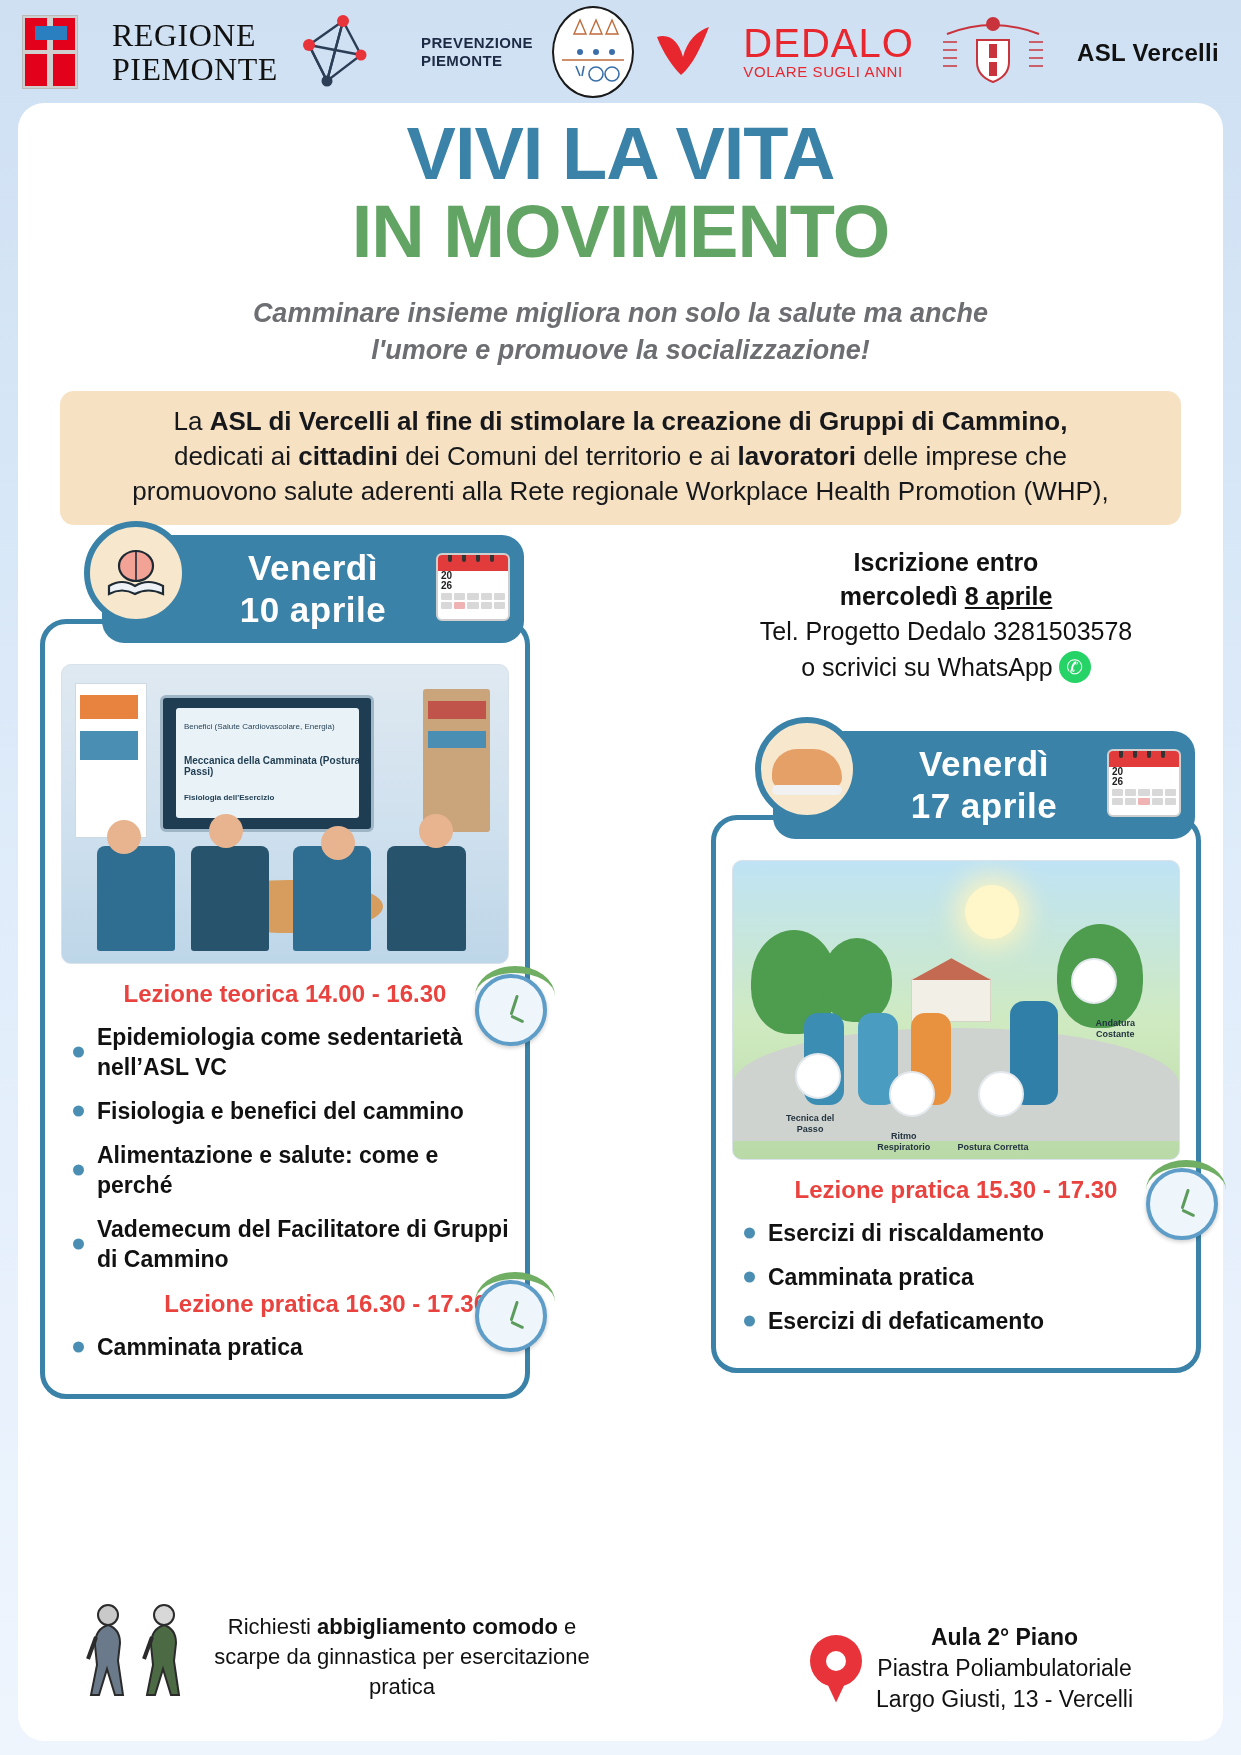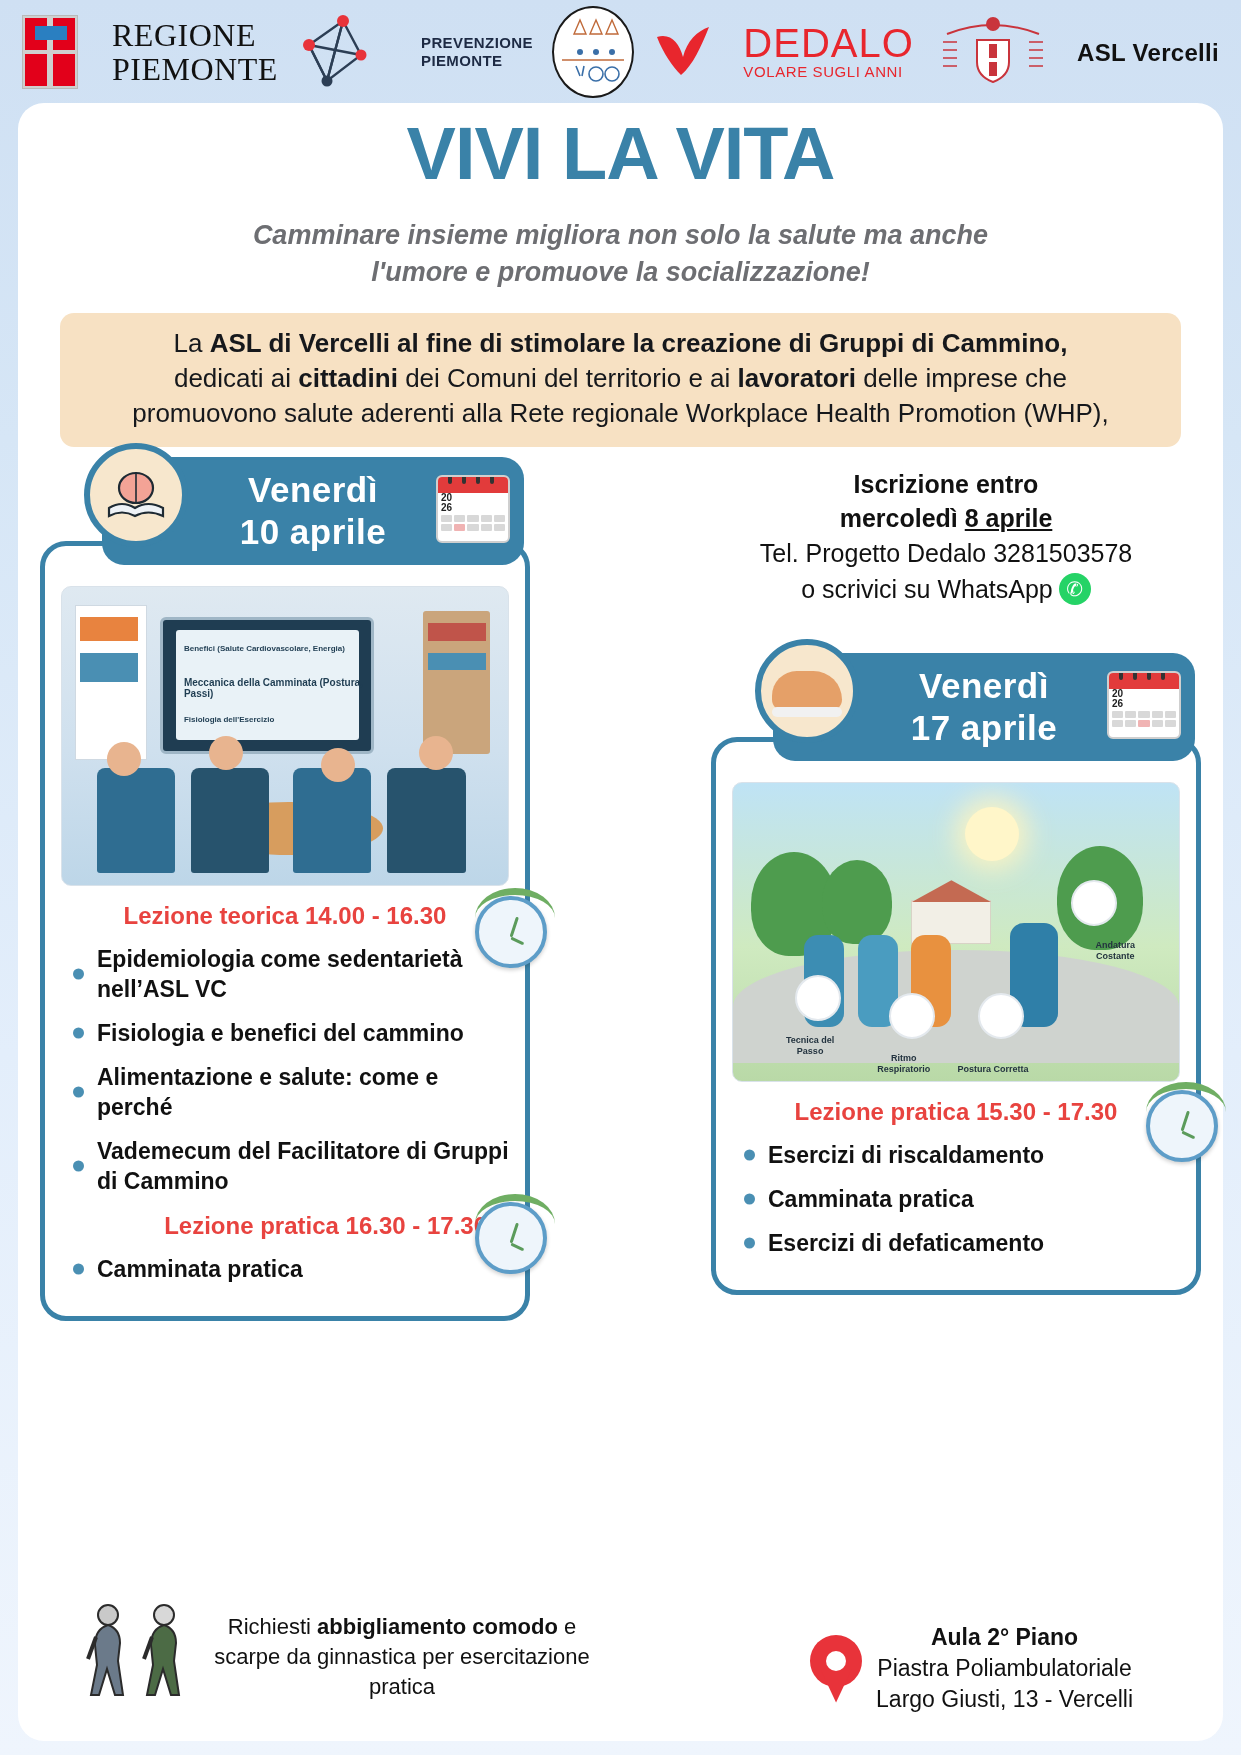--- a/index.html
+++ b/index.html
@@ -320,20 +320,21 @@
           </g>
         </svg>
       </div>
       <div class="asl-label">ASL Vercelli</div>
     </div>
   </div>
 
   <div class="inner-sheet">
 
     <div class="title-1">VIVI LA VITA</div>
+    <div class="title-2">IN MOVIMENTO</div>
 
     <div class="subtitle">
       <div>Camminare insieme migliora non solo la salute ma anche</div>
       <div>l'umore e promuove la socializzazione!</div>
     </div>
 
     <div class="beige">
       <div>
         <span>La </span><b>ASL di Vercelli al fine di stimolare la creazione di Gruppi di Cammino,</b>
       </div>
@@ -396,21 +397,21 @@
         </div>
 
         <div class="card-body" style="margin-top:-24px; padding-top:40px;">
 
           <div class="photo left-photo">
             <div style="position:absolute;left:3%;top:6%;width:16%;height:52%;background:#fff;border:1px solid #cfd9e2;"></div>
             <div style="position:absolute;left:4%;top:10%;width:13%;height:8%;background:#e8833f;"></div>
             <div style="position:absolute;left:4%;top:22%;width:13%;height:10%;background:#4a8fb3;"></div>
             <div class="ill-screen">
               <div style="position:absolute;left:6%;top:8%;right:6%;bottom:8%;background:#e9f2f7;border-radius:3px;"></div>
-              <div style="position:absolute;left:10%;top:18%;font-size:8px;color:#1f3d52;line-height:11px;font-weight:bold;">Benefici (Salute Cardiovascolare, Energia)</div>
+              <div style="position:absolute;left:10%;top:18%;font-size:8px;color:#1f3d52;line-height:11px;font-weight:normal;">Benefici (Salute Cardiovascolare, Energia)</div>
               <div style="position:absolute;left:10%;top:44%;font-size:10px;color:#1f3d52;line-height:11px;font-weight:bold;">Meccanica della Camminata (Postura, Passi)</div>
               <div style="position:absolute;left:10%;top:72%;font-size:8px;color:#1f3d52;line-height:11px;font-weight:bold;">Fisiologia dell'Esercizio</div>
             </div>
             <div style="position:absolute;right:4%;top:8%;width:15%;height:48%;background:#caa57c;border-radius:3px;"></div>
             <div style="position:absolute;right:5%;top:12%;width:13%;height:6%;background:#c0544a;"></div>
             <div style="position:absolute;right:5%;top:22%;width:13%;height:6%;background:#4a8fb3;"></div>
             <div style="position:absolute;left:30%;bottom:10%;width:42%;height:18%;background:#d79d5e;border-radius:50%;"></div>
             <div class="ill-chairs">
               <div class="chairbox" style="left:2%;background:#2f6d91;"></div>
               <div class="chairbox" style="left:26%;background:#27536d;"></div>

